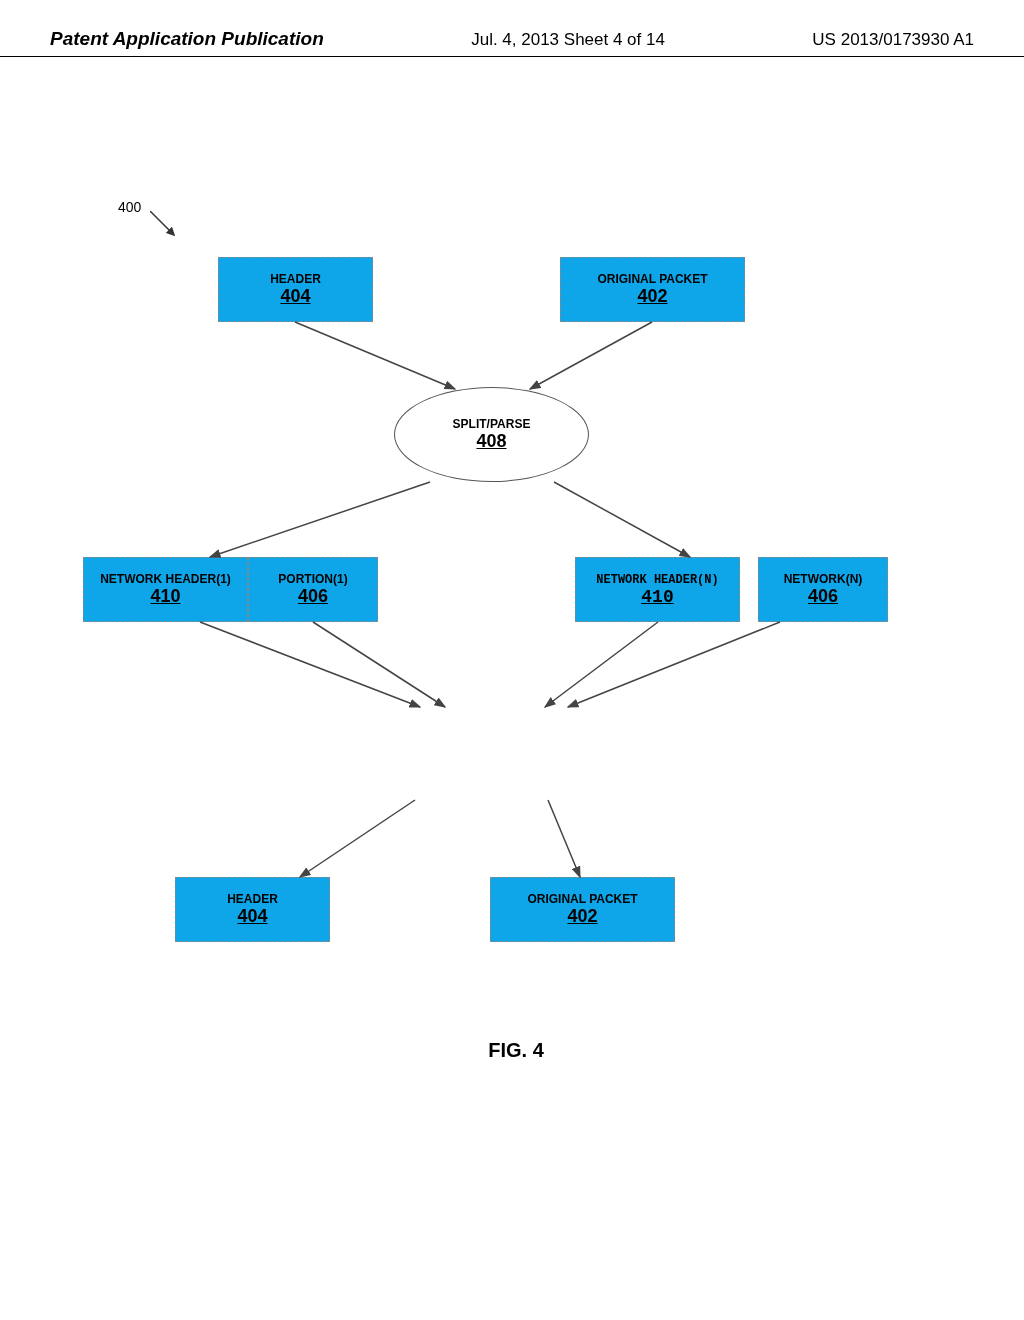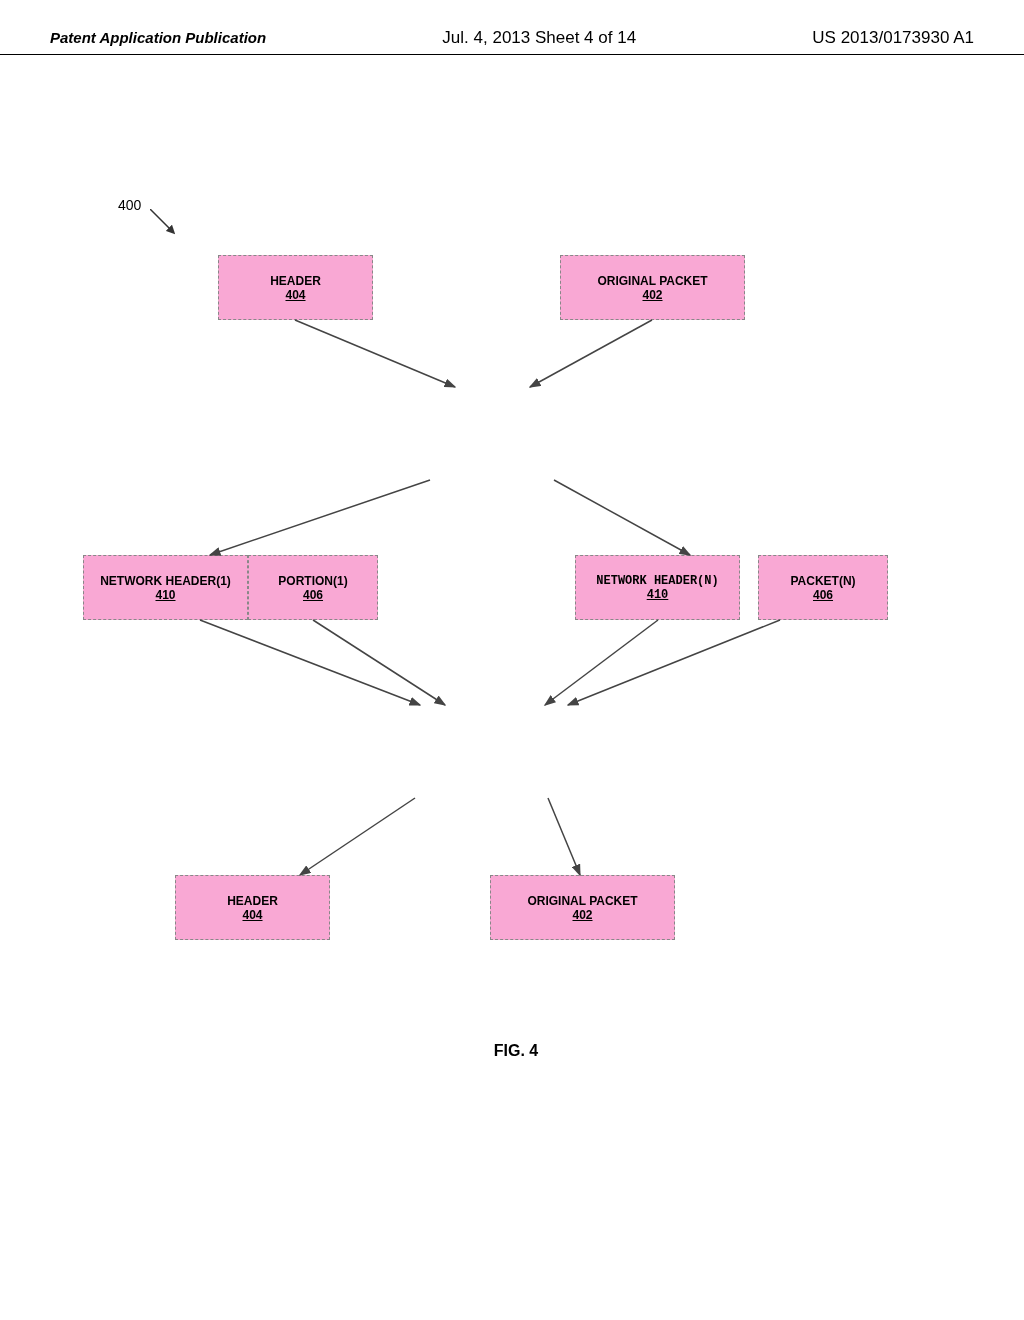--- a/index.html
+++ b/index.html
@@ -22,21 +22,21 @@
     
     .header {
       display: flex;
       justify-content: space-between;
       align-items: baseline;
       padding: 28px 50px 0 50px;
       border-bottom: 1px solid #000;
       padding-bottom: 6px;
     }
     .header-left {
-      font-size: 15px;
+      font-size: 19px;
       font-weight: bold;
       font-style: italic;
     }
     .header-center {
       font-size: 17px;
     }
     .header-right {
       font-size: 17px;
     }
 
@@ -44,21 +44,21 @@
     .diagram-area {
       position: relative;
       width: 100%;
       height: 1100px;
     }
 
     
     .box {
       position: absolute;
       border: 1px solid #555;
-      background: #f9a8d4;
+      background: #0ea5e9;
       display: flex;
       flex-direction: column;
       align-items: center;
       justify-content: center;
       text-align: center;
       font-size: 12px;
       font-weight: bold;
     }
     .box-dashed {
       border-style: dashed;
@@ -76,30 +76,30 @@
       align-items: center;
       justify-content: center;
       text-align: center;
       font-size: 12px;
       font-weight: bold;
     }
 
     .ref-num {
       text-decoration: underline;
       font-weight: bold;
-      font-size: 12px;
+      font-size: 18px;
     }
 
     
     .fig-caption {
       position: absolute;
       bottom: 95px;
       width: 100%;
       text-align: center;
-      font-size: 16px;
+      font-size: 20px;
       font-weight: bold;
       padding-left: 8px;
     }
 
     
     .arrows-svg {
       position: absolute;
       top: 0;
       left: 0;
       width: 100%;
@@ -138,38 +138,42 @@
     <div class="box box-dashed" style="left:218px; top:200px; width:155px; height:65px;">
       <span>HEADER</span>
       <span class="ref-num">404</span>
     </div>
 
     <div class="box box-dashed" style="left:560px; top:200px; width:185px; height:65px;">
       <span>ORIGINAL PACKET</span>
       <span class="ref-num">402</span>
     </div>
 
+    <div class="ellipse" style="left:394px; top:330px; width:195px; height:95px;">
+      <span>SPLIT/PARSE</span>
+      <span class="ref-num">408</span>
+    </div>
 
     <div class="box box-dashed" style="left:83px; top:500px; width:165px; height:65px;">
       <span>NETWORK HEADER(1)</span>
       <span class="ref-num">410</span>
     </div>
 
     <div class="box box-dashed" style="left:248px; top:500px; width:130px; height:65px;">
       <span>PORTION(1)</span>
       <span class="ref-num">406</span>
     </div>
 
     <div class="box box-dashed" style="left:575px; top:500px; width:165px; height:65px;font-family:Liberation Mono, monospace;">
       <span>NETWORK HEADER(N)</span>
       <span class="ref-num">410</span>
     </div>
 
     <div class="box box-dashed" style="left:758px; top:500px; width:130px; height:65px;">
-      <span>PACKET(N)</span>
+      <span>NETWORK(N)</span>
       <span class="ref-num">406</span>
     </div>
 
 
     <div class="box box-dashed" style="left:175px; top:820px; width:155px; height:65px;">
       <span>HEADER</span>
       <span class="ref-num">404</span>
     </div>
 
     <div class="box box-dashed" style="left:490px; top:820px; width:185px; height:65px;">

